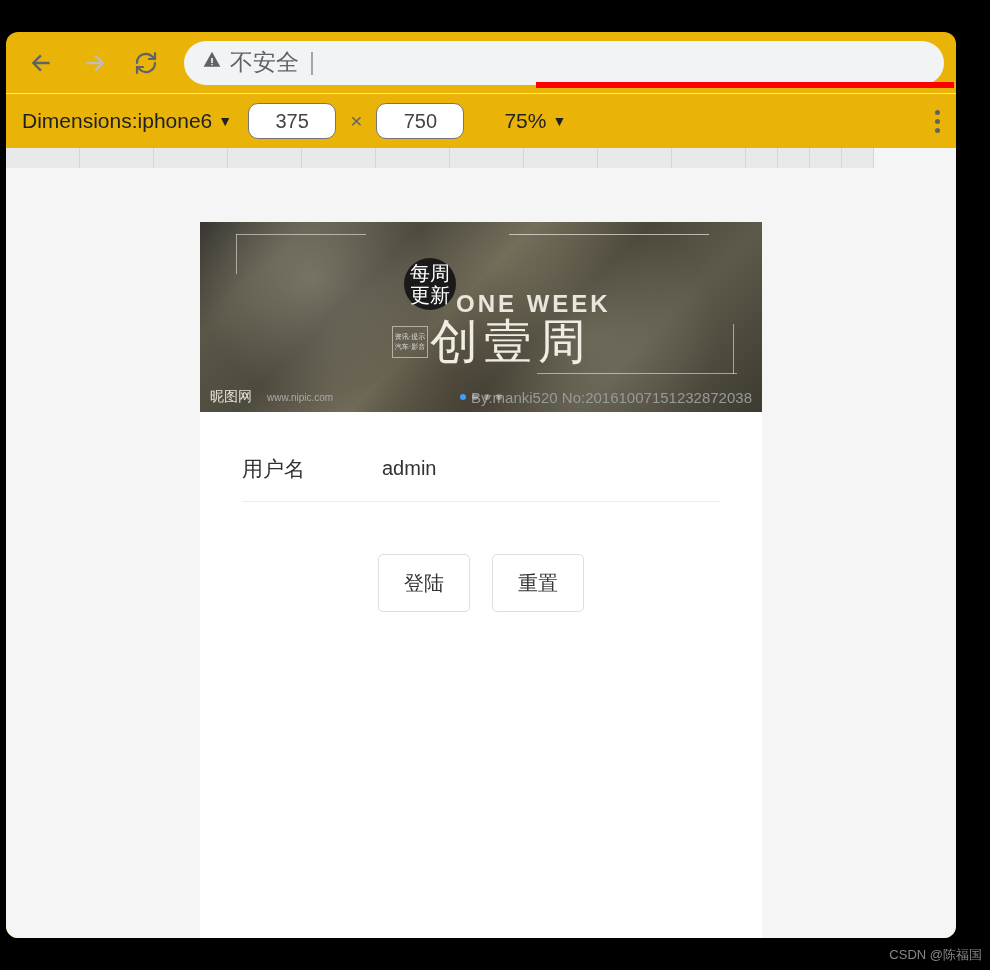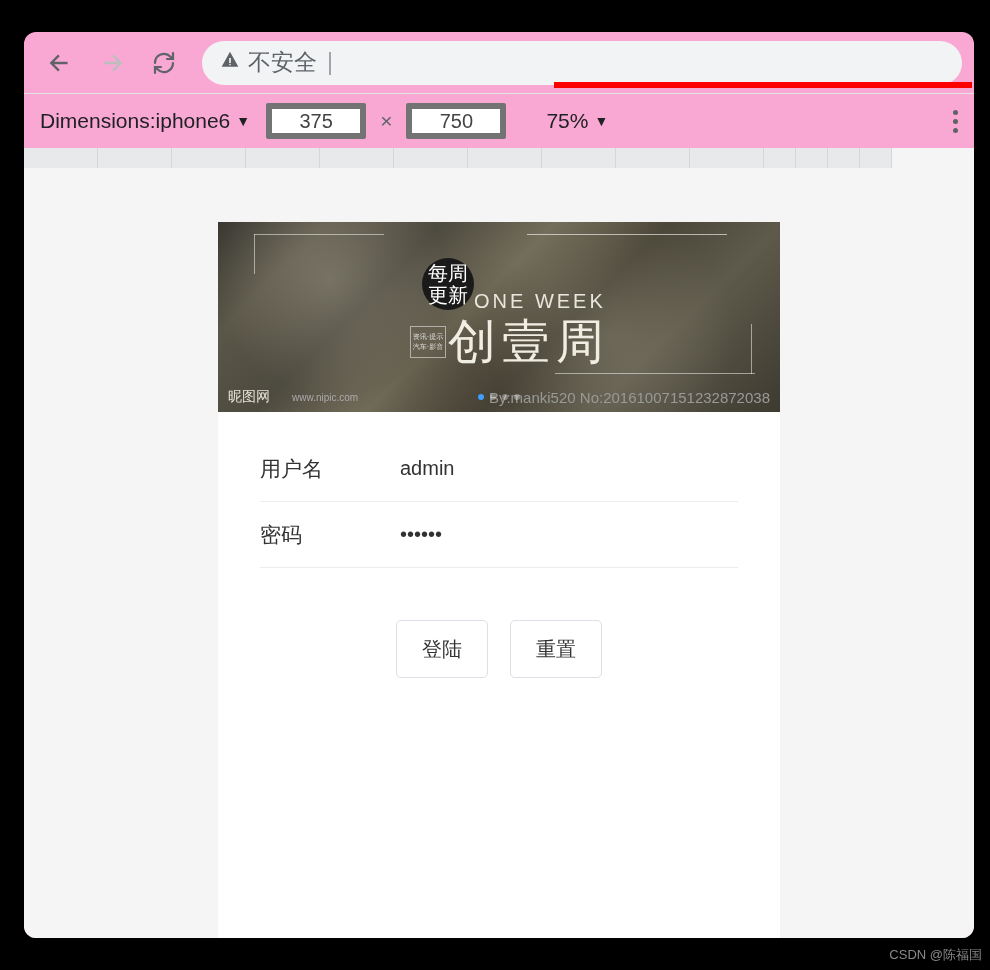--- a/index.html
+++ b/index.html
@@ -6,24 +6,24 @@
     body {
       width: 990px;
       height: 970px;
       background: #000;
       font-family: -apple-system, "Helvetica Neue", Arial, sans-serif;
       position: relative;
     }
     .browser-window {
       position: absolute;
       top: 32px;
-      left: 24px;
+      left: 6px;
       width: 950px;
       height: 906px;
-      background: #f9a8d4;
+      background: #eab308;
       border-radius: 12px;
       overflow: hidden;
       box-shadow: 0 4px 20px rgba(0,0,0,0.3);
     }
     
     .toolbar {
       display: flex;
       align-items: center;
       height: 62px;
       padding: 0 12px;
@@ -69,24 +69,24 @@
       align-items: center;
       height: 54px;
       padding: 0 16px;
       font-size: 21px;
       color: #202124;
       gap: 4px;
     }
     .dim-label { display: flex; align-items: center; margin-right: 12px; }
     .tri { font-size: 14px; margin-left: 6px; }
     .dim-input {
-      width: 100px;
+      width: 88px;
       height: 36px;
-      border: 6px solid #737373;
-      border-radius: 2px;
+      border: 1px solid #737373;
+      border-radius: 10px;
       text-align: center;
       font-size: 20px;
       color: #444;
       background: #fff;
     }
     .dim-x { margin: 0 10px; color: #5f6368; }
     .zoom { margin-left: 36px; display: flex; align-items: center; }
     .kebab { margin-left: auto; color: #5f6368; font-size: 22px; line-height: 0.5; display: flex; flex-direction: column; gap: 4px; }
     .kebab span { width: 5px; height: 5px; background: #5f6368; border-radius: 50%; }
     
@@ -139,23 +139,23 @@
       color: #fff;
       font-size: 20px;
       line-height: 1.1;
       font-weight: 500;
     }
     .banner-oneweek {
       position: absolute;
       top: 68px;
       left: 256px;
       color: #e8e6dd;
-      font-size: 20px;
+      font-size: 24px;
       letter-spacing: 3px;
-      font-weight: 400;
+      font-weight: 700;
     }
     .banner-big {
       position: absolute;
       top: 88px;
       left: 230px;
       color: #f0ede2;
       font-size: 48px;
       font-weight: 500;
       letter-spacing: 6px;
     }
@@ -182,21 +182,21 @@
       bottom: 6px;
       left: 10px;
       right: 10px;
       display: flex;
       justify-content: space-between;
       align-items: flex-end;
       color: #ccc;
       font-size: 11px;
     }
     .banner-logo { font-size: 14px; font-weight: 500; color: #e6e2d5; font-family: Liberation Serif, serif; }
-    .banner-logo-sub { font-size: 10px; color: #aaa; margin-left: 19px; }
+    .banner-logo-sub { font-size: 10px; color: #aaa; margin-left: 12px; }
     .banner-credit { font-size: 15px; color: #999; }
     .carousel-dots {
       position: absolute;
       bottom: 12px;
       left: 50%;
       transform: translateX(-50%);
       display: flex;
       gap: 6px;
     }
     .cdot { width: 6px; height: 6px; border-radius: 50%; background: rgba(255,255,255,0.35); }
@@ -345,24 +345,20 @@
           <div class="cdot"></div>
           <div class="cdot"></div>
         </div>
       </div>
 
       <div class="form">
         <div class="field">
           <span class="field-label">用户名</span>
           <input class="field-value" value="admin" style="">
         </div>
-        <div class="field">
-          <span class="field-label">密码</span>
-          <input class="field-value" type="text" value="••••••" style="">
-        </div>
         <div class="btns">
           <button class="btn">登陆</button>
           <button class="btn">重置</button>
         </div>
       </div>
 
     </div>
   </div>
 
 </div>

